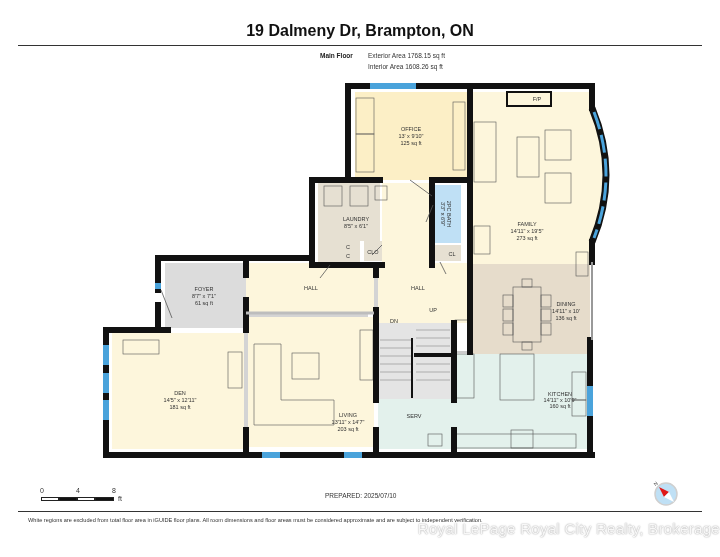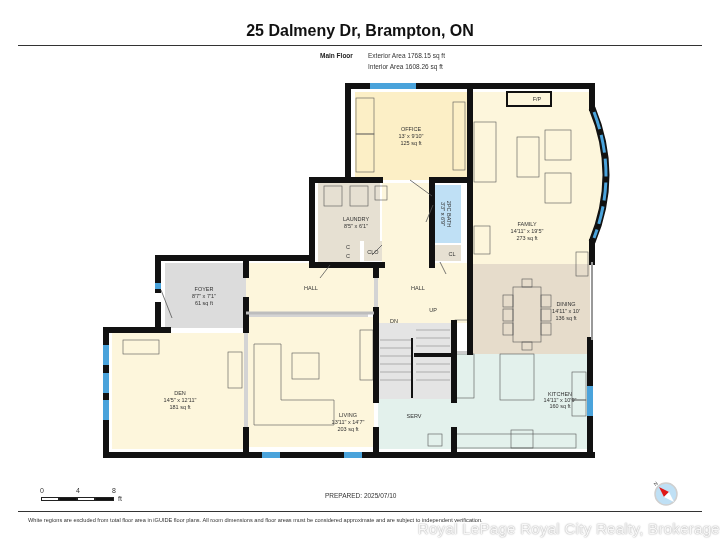--- a/index.html
+++ b/index.html
@@ -17,21 +17,21 @@
     .scale-ft { position:absolute; left:82px; top:8px; font-size:7px; color:#333; }
     .prepared { position:absolute; left:325px; top:492px; font-size:6.5px; color:#333; }
     .compass { position:absolute; left:650px; top:478px; }
     .footer-rule { position:absolute; left:18px; top:511px; width:684px; height:1px; background:#333; }
     .disclaimer { position:absolute; left:28px; top:517px; font-size:5.6px; color:#333; }
     .watermark { position:absolute; left:0; top:520px; width:720px; text-align:right; font-size:15px; color:rgba(255,255,255,0.9); text-shadow:0 0 1px #aaa, 0 0 2px #bbb; letter-spacing:0.3px; }
   </style>
 </head>
 <body>
 
-<div class="title">25 Dalmeny Dr, Brampton, ON</div>
+<div class="title">19 Dalmeny Dr, Brampton, ON</div>
 <div class="title-rule"></div>
 <div class="floor-label">Main Floor</div>
 <div class="area-ext">Exterior Area 1768.15 sq ft</div>
 <div class="area-int">Interior Area 1608.26 sq ft</div>
 
 <svg class="plan" width="720" height="557" viewBox="0 0 720 557" xmlns="http://www.w3.org/2000/svg">
 
   <g>
     <rect x="355" y="92" width="112" height="88" fill="#fcefc6"></rect>
     <rect x="472" y="92" width="118" height="172" fill="#fdf6dc"></rect>

